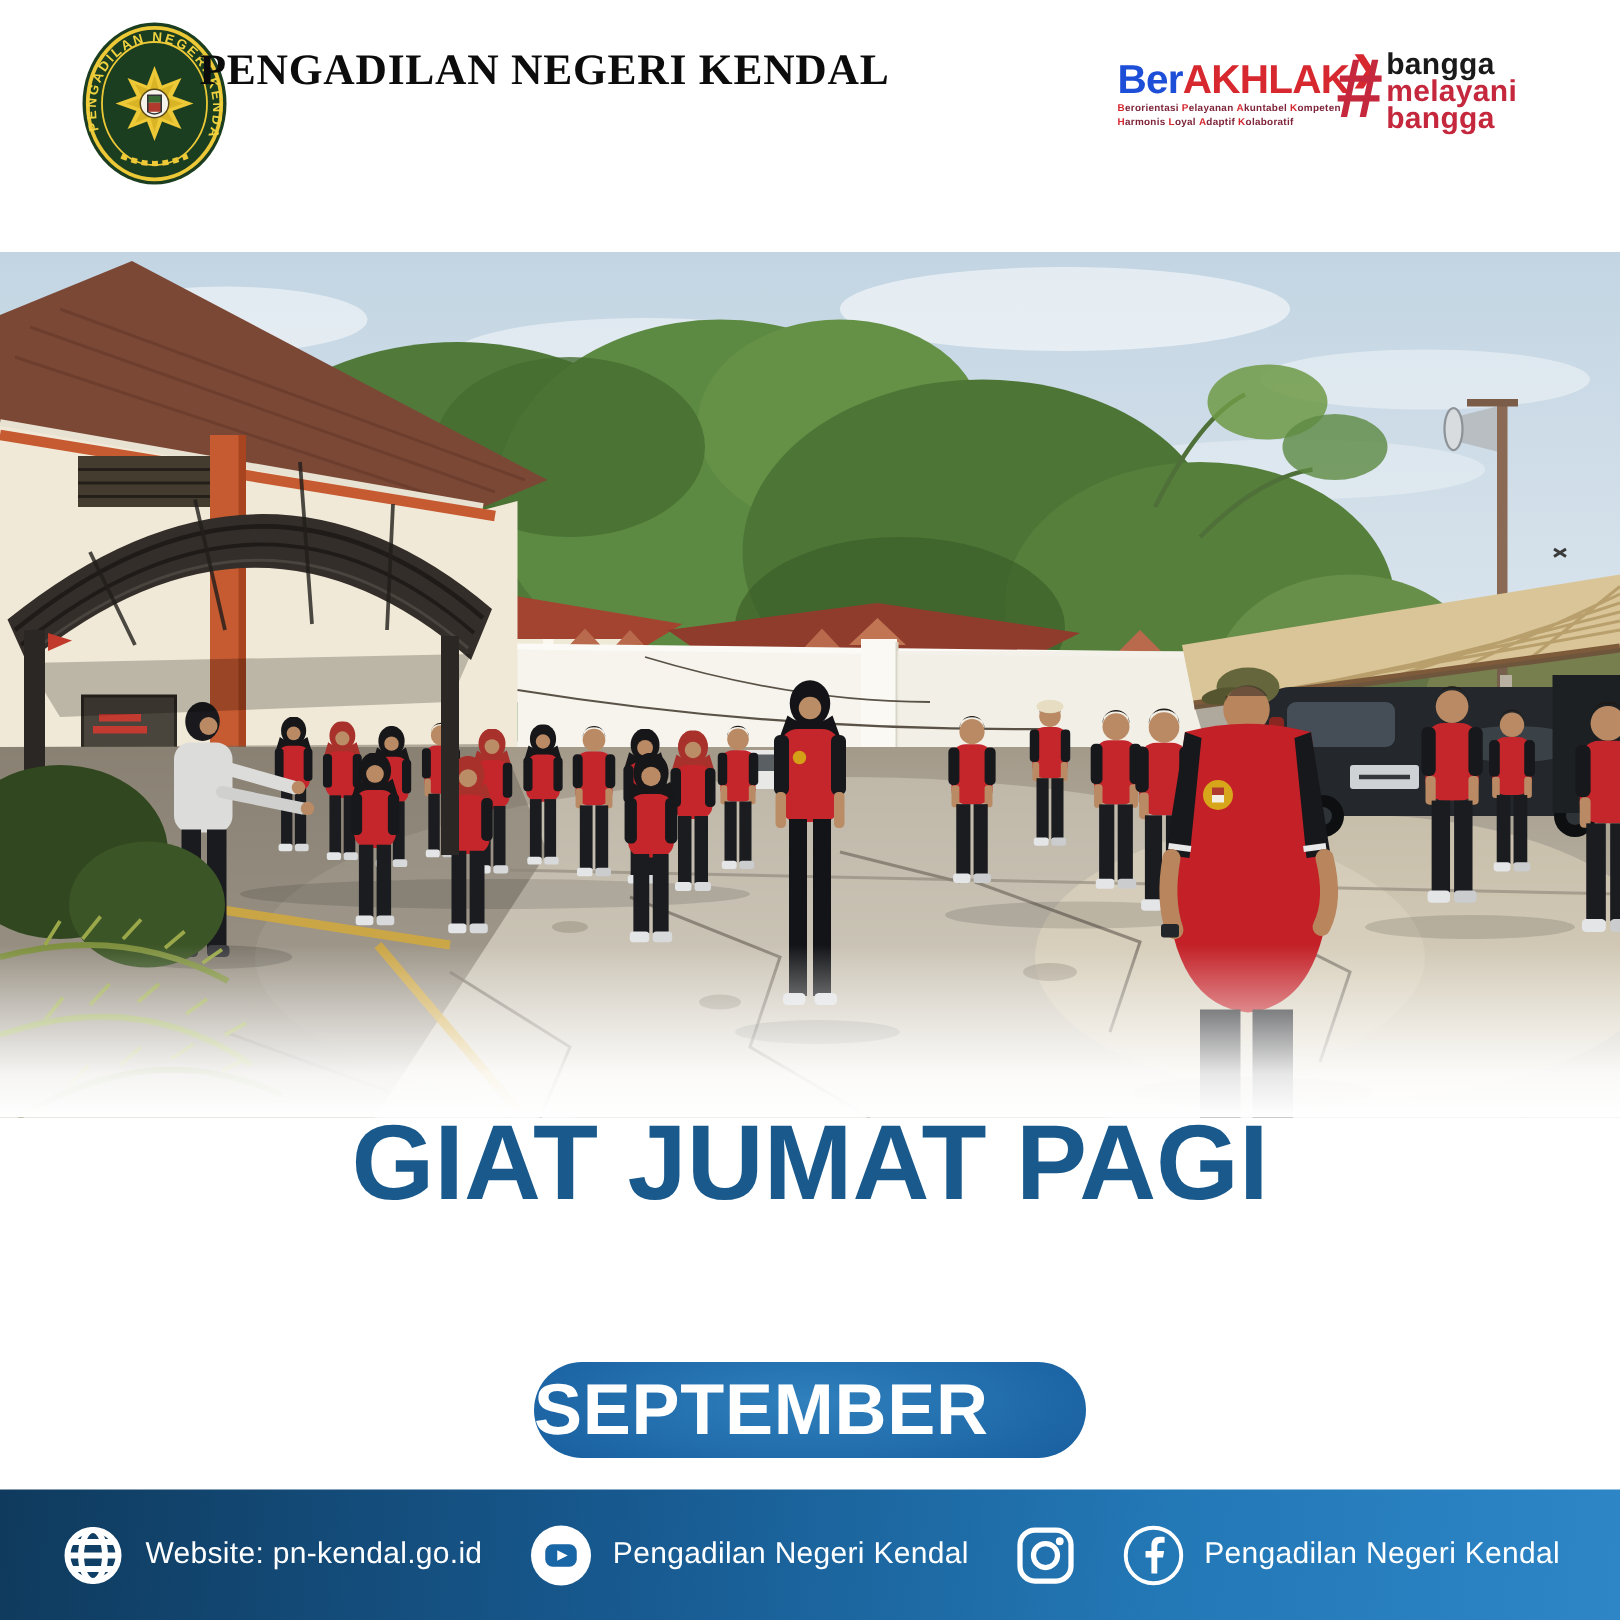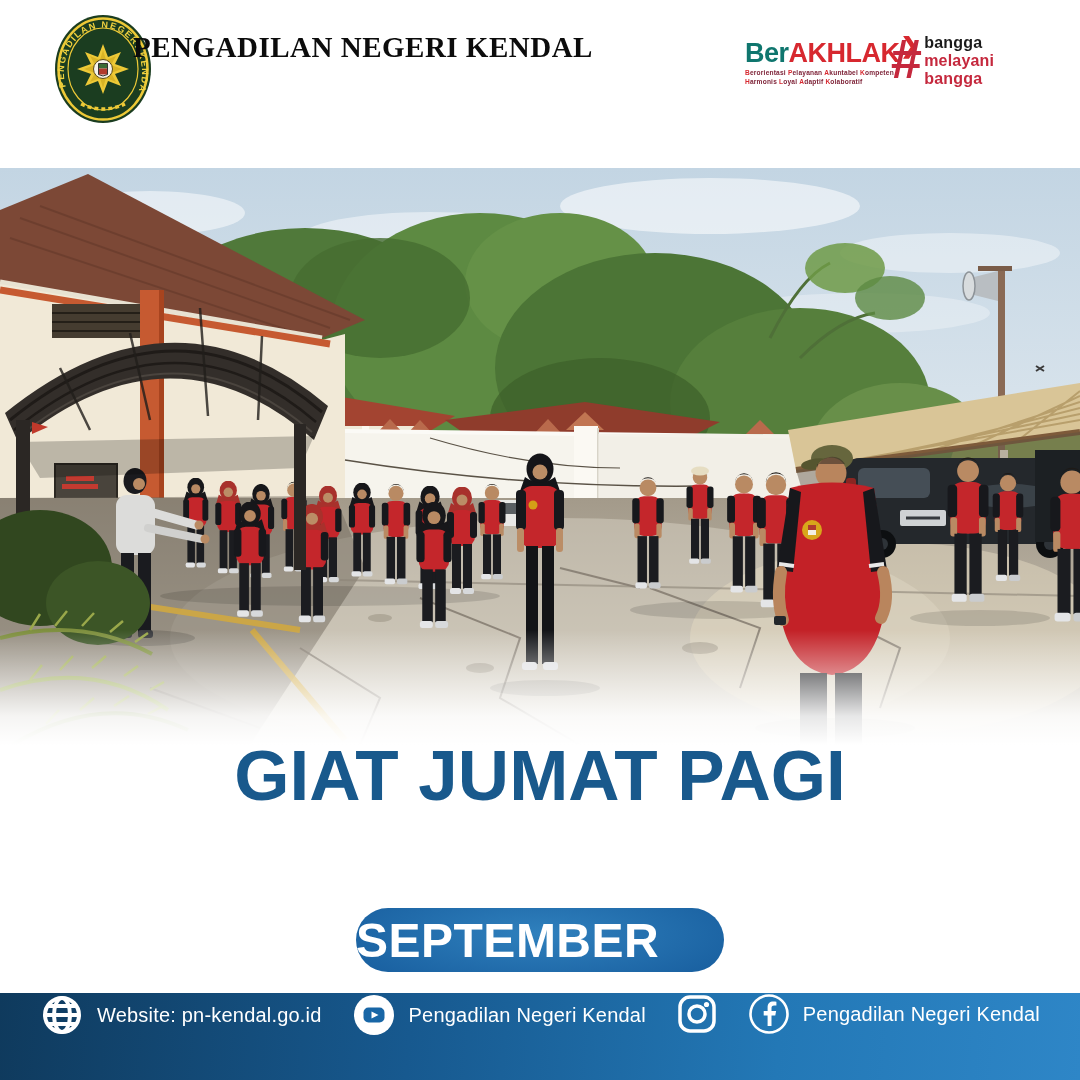--- a/index.html
+++ b/index.html
@@ -5,45 +5,45 @@
   html,body{margin:0;padding:0;background:#888;}
   .canvas{position:relative;width:1080px;height:1080px;background:#ffffff;overflow:hidden;
           font-family:"Liberation Sans",sans-serif;}
   
   .header{position:absolute;top:0;left:0;width:1080px;height:168px;background:#fff;}
   .seal{position:absolute;left:54px;top:14px;width:98px;height:110px;}
   .org{position:absolute;left:133px;top:30px;font-family:"Liberation Serif",serif;
        font-weight:bold;color:#0c0c0c;font-size:29px;line-height:35px;letter-spacing:.5px;}
   .berakhlak{position:absolute;left:745px;top:38px;width:170px;}
   .bk-row{font-size:27px;font-weight:bold;letter-spacing:-.5px;white-space:nowrap;}
-  .bk-ber{color:#0f766e;}
+  .bk-ber{color:#1d4ed8;}
   .bk-akhlak{color:#d7282f;margin-top:36px;}
   .bk-chev{color:#d7282f;font-size:22px;position:relative;top:-9px;left:1px;font-weight:bold;}
   .bk-tagline{font-size:6.6px;line-height:8.5px;color:#7e2338;font-weight:bold;letter-spacing:.2px;white-space:nowrap;}
   .bk-tagline .word{display:inline-block;margin-right:2px;}
   .bk-tagline .word::first-letter{color:#d7282f;}
   .hashtag-logo{position:absolute;left:890px;top:34px;display:flex;align-items:flex-start;}
   .hash{color:#c5283d;font-size:56px;line-height:50px;font-weight:bold;font-style:italic;margin-right:3px;}
-  .hash-words{font-size:16px;line-height:18px;font-weight:bold;letter-spacing:.2px;}
+  .hash-words{font-size:20px;line-height:18px;font-weight:bold;letter-spacing:.2px;}
   .hw-black{color:#1a1a1a;}
   .hw-red{color:#c5283d;}
   
   .photo{position:absolute;top:168px;left:0;width:1080px;height:577px;display:block;}
   
   .title{position:absolute;top:744px;left:0;width:1080px;text-align:center;
          color:#19598c;font-weight:bold;font-size:71px;line-height:64px;letter-spacing:0;}
   
   .date-badge{position:absolute;top:908px;left:356px;width:368px;height:64px;border-radius:32px;
         background:radial-gradient(120% 190% at 50% 40%, #2f80bd 0%, #1a61a1 48%, #0d4276 100%);
         color:#fff;display:flex;align-items:center;justify-content:center;
         font-size:48px;font-weight:bold;letter-spacing:.5px;}
   
   .footer{position:absolute;top:993px;left:0;width:1080px;height:87px;
         background:linear-gradient(95deg,#0f3a5d 0%,#17598f 38%,#2378b6 72%,#2e86c7 100%);
-        display:flex;align-items:flex-start;justify-content:space-between;
+        display:flex;align-items:center;justify-content:space-between;
         padding:0 40px;box-sizing:border-box;}
   .footer-item{display:flex;align-items:center;gap:13px;color:#fff;font-size:20px;letter-spacing:.2px;
         white-space:nowrap;cursor:pointer;}
   .footer-item svg{display:block;}
 </style>
 </head>
 <body>
 
 <div class="canvas">
 

